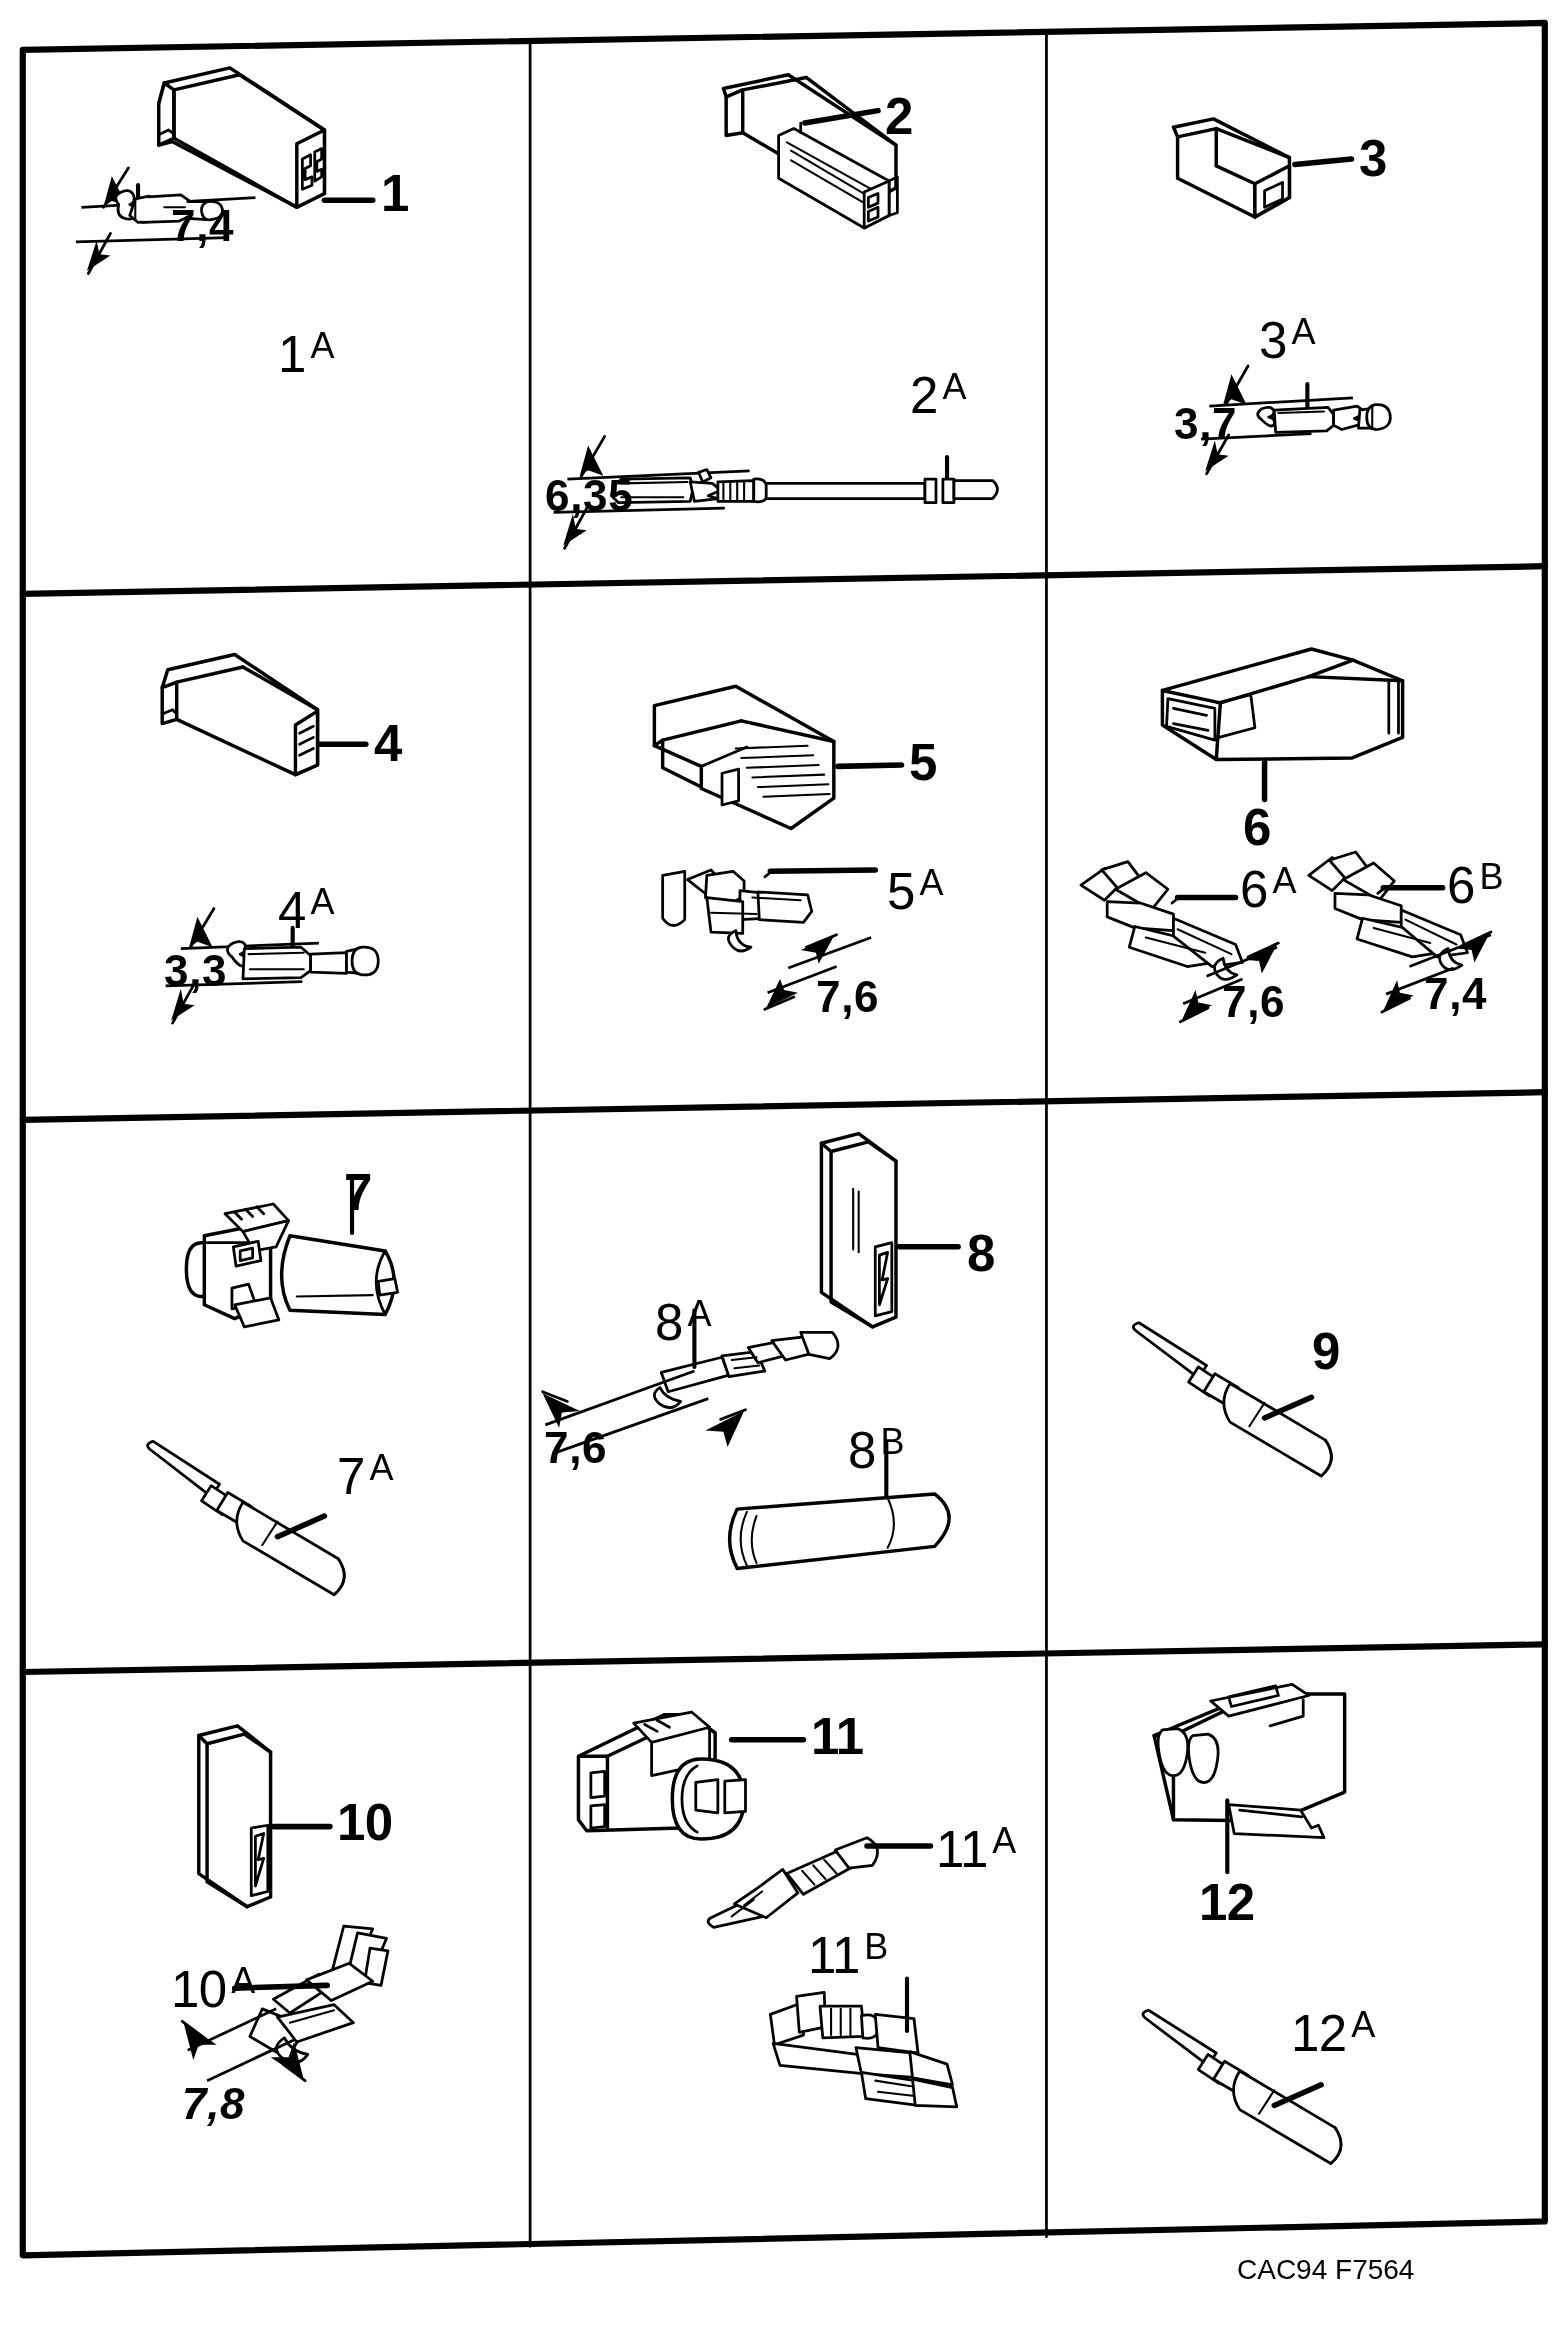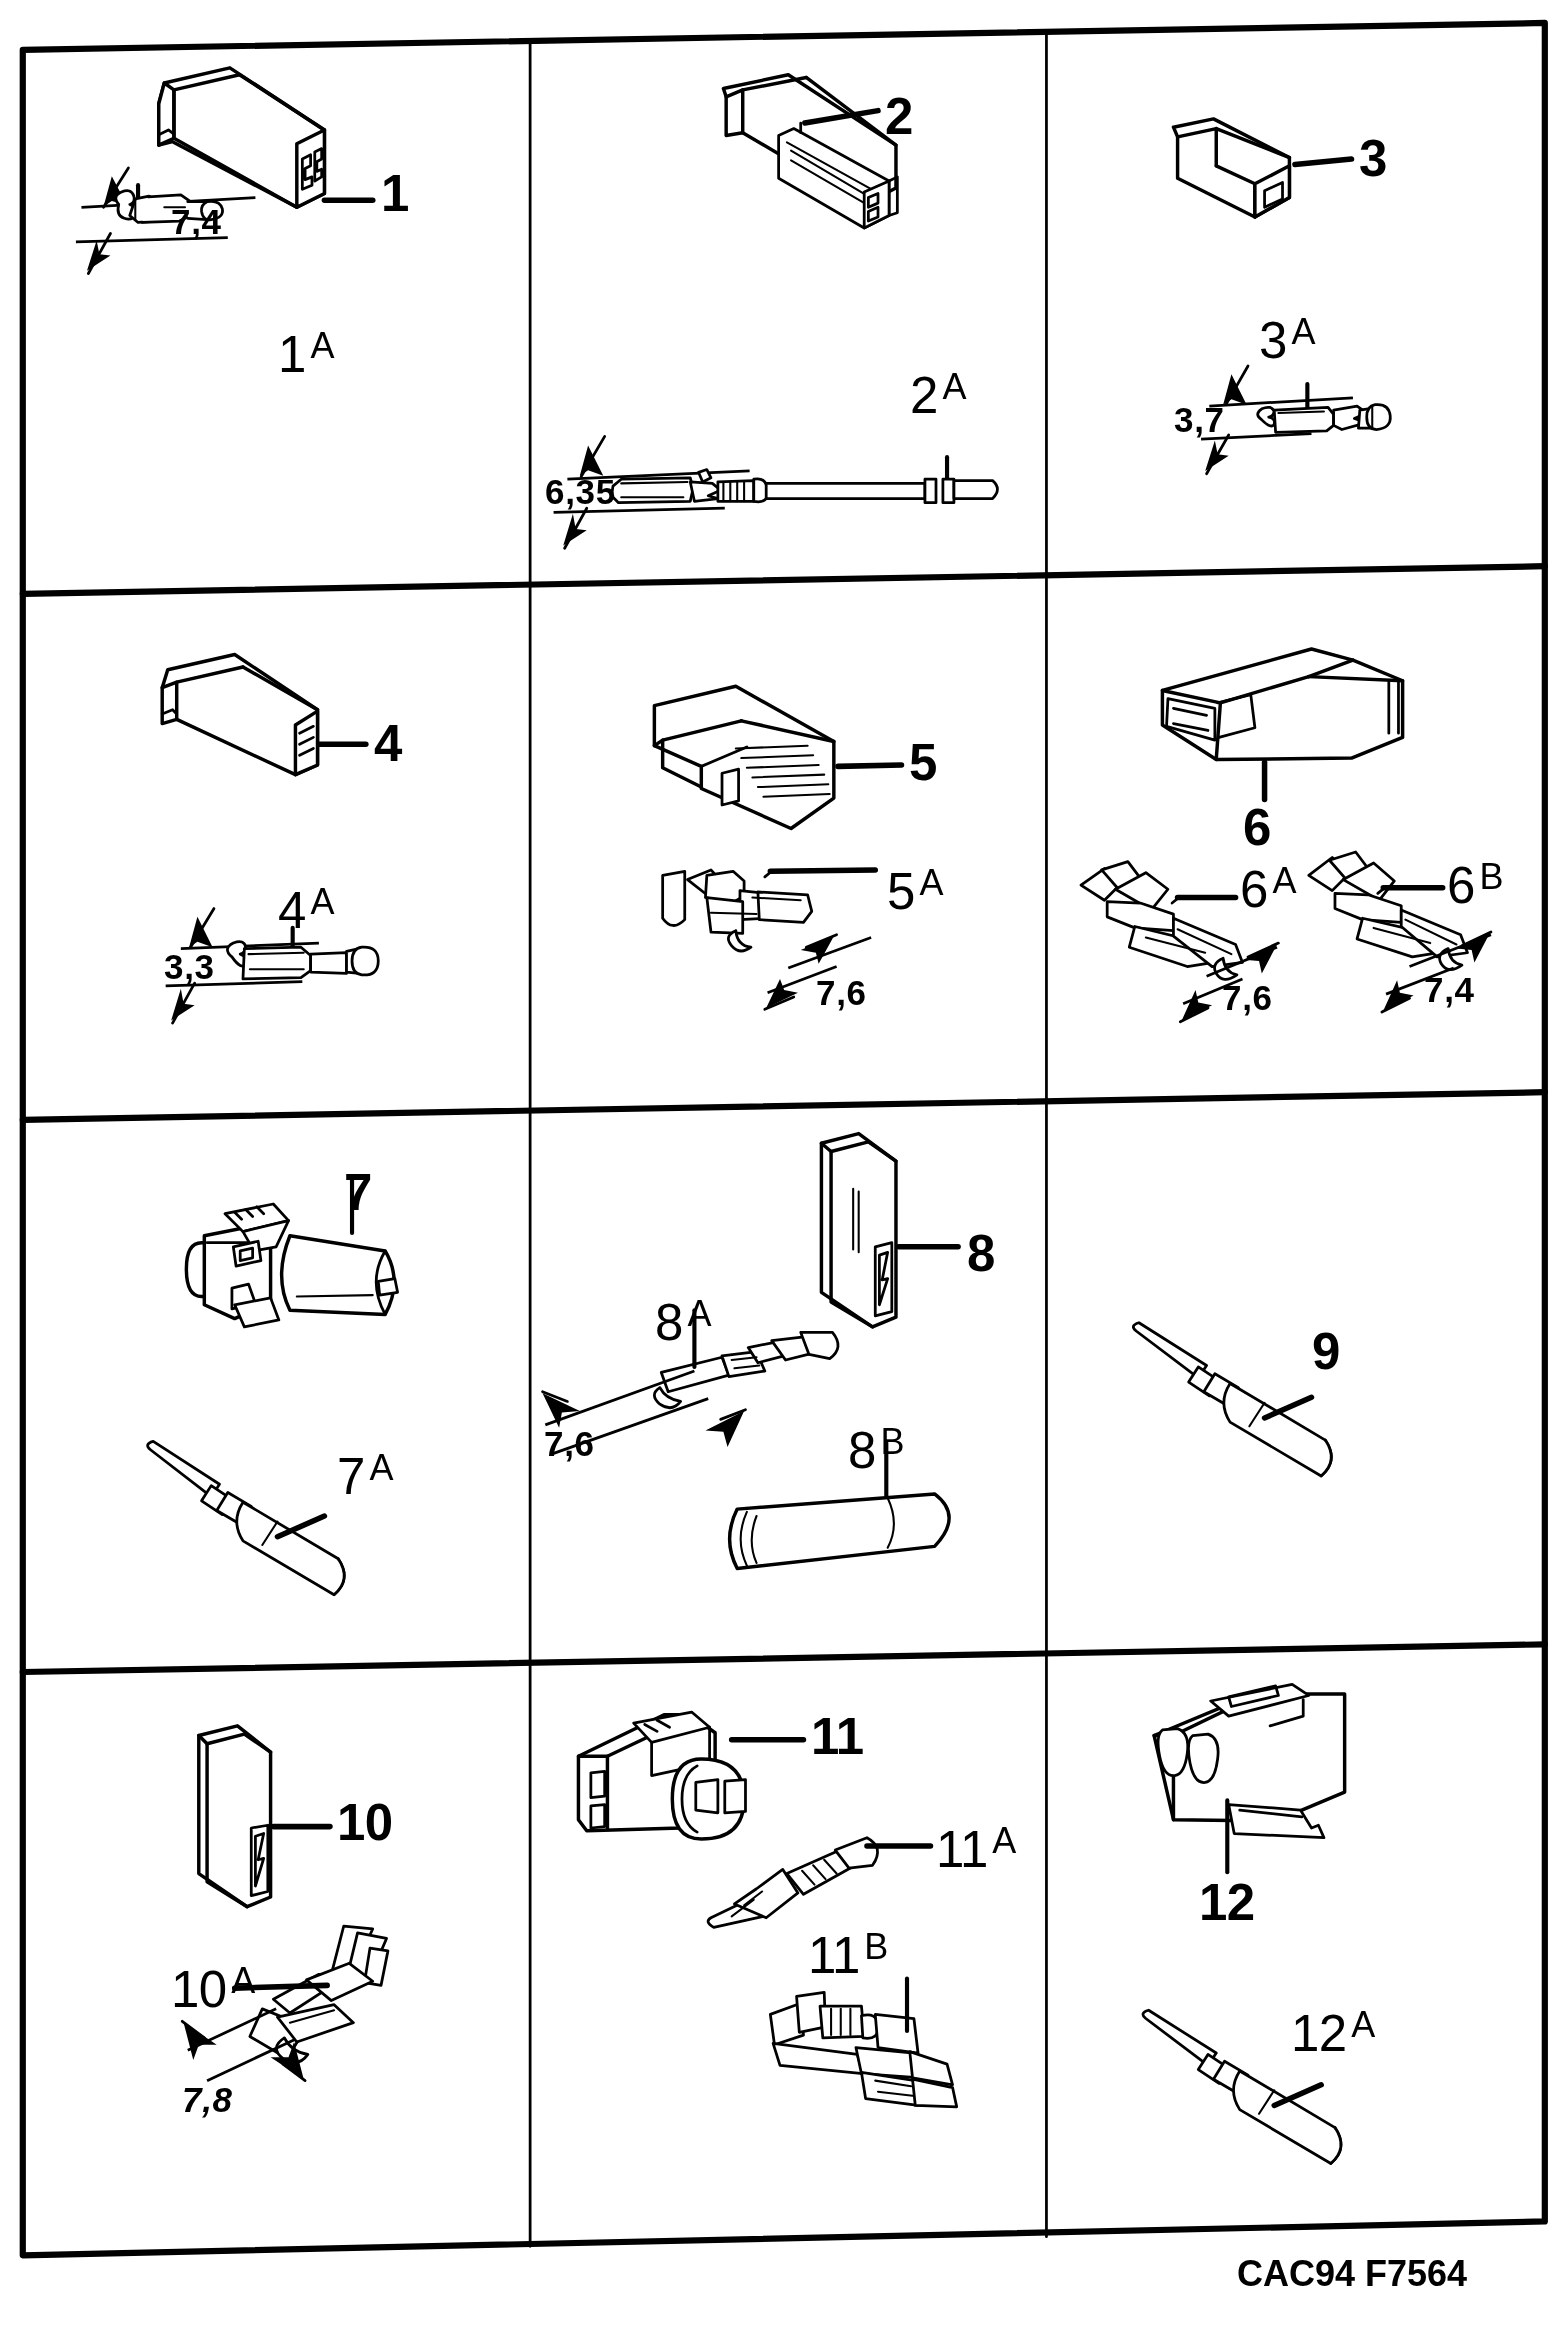--- a/index.html
+++ b/index.html
@@ -11,22 +11,22 @@
     overflow:hidden;
     position:relative;
   }
   #sheet{position:absolute;left:0;top:0;width:1560px;height:2330px;}
   svg.plate{position:absolute;left:0;top:0;width:1560px;height:2330px;}
 
   
   .lbl{position:absolute;font-family:"Liberation Sans",sans-serif;font-weight:bold;color:#000;line-height:1;white-space:nowrap;}
   .num{font-size:51px;letter-spacing:-0.7px;}
   .sub{font-size:36px;}
-  .dim{font-size:35px;font-weight:bold;letter-spacing:0.7px;}
-  .caption{font-size:36px;font-weight:bold;letter-spacing:0px;}
+  .dim{font-size:44px;font-weight:bold;letter-spacing:0.7px;}
+  .caption{font-size:28px;font-weight:normal;letter-spacing:0px;}
   .grp{position:absolute;display:flex;align-items:flex-start;}
   .grp .num{margin-right:4.8px;}
 </style>
 </head>
 <body>
 
 <div id="sheet">
 
 <svg class="plate" viewBox="0 0 2260 3375" xmlns="http://www.w3.org/2000/svg">
   <defs>

